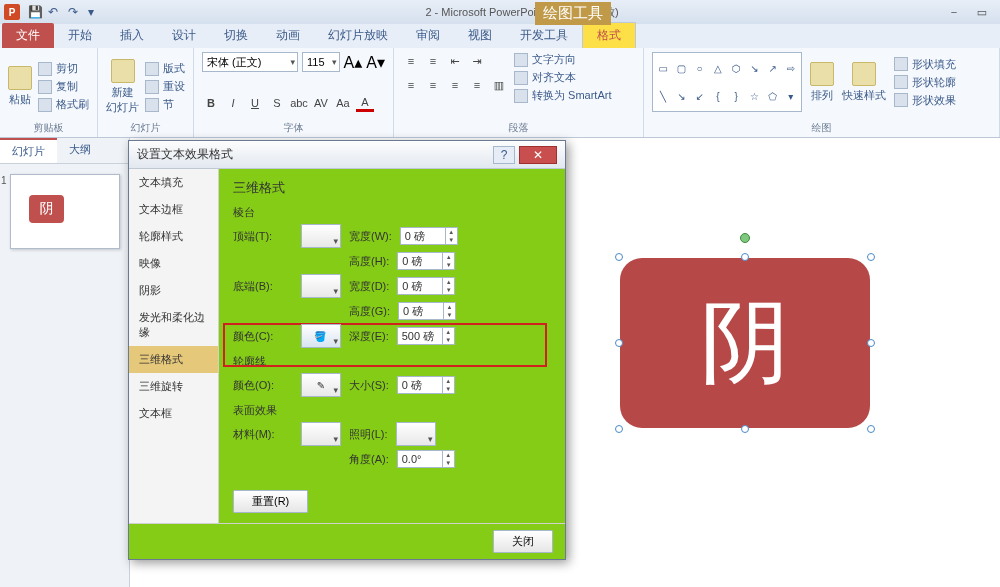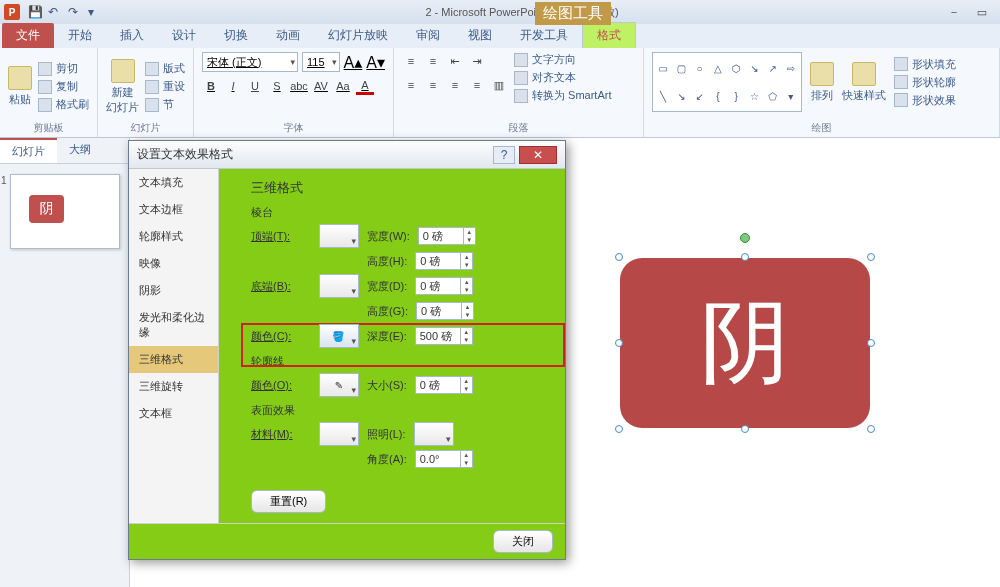--- a/index.html
+++ b/index.html
@@ -12,21 +12,21 @@
 .titlebar .qat span { width: 14px; height: 14px; display: inline-block; font-size: 12px; color: #3b5a8a; }
 .titlebar .title { flex: 1; text-align: center; color: #555; }
 .titlebar .contextual { background: #c19a49; color: #fff; padding: 2px 8px; font-size: 15px; position: absolute; left: 535px; top: 2px; }
 .titlebar .win-controls { display: flex; gap: 4px; margin-right: 6px; }
 .titlebar .win-controls span { width: 24px; height: 14px; display: flex; align-items: center; justify-content: center; font-size: 11px; color: #555; }
 
 
 .tabs { height: 24px; background: #e8eef7; display: flex; align-items: flex-end; font-size: 12px; padding-left: 2px; }
 .tab { padding: 4px 14px; color: #3b5a8a; cursor: pointer; }
 .tab.file { background: #c0504d; color: #fff; border-radius: 2px 2px 0 0; }
-.tab.active { background: #bef264; color: #c0504d; border-top: 1px solid #bcc8d8; border-left: 1px solid #bcc8d8; border-right: 1px solid #bcc8d8; }
+.tab.active { background: #fde047; color: #c0504d; border-top: 1px solid #bcc8d8; border-left: 1px solid #bcc8d8; border-right: 1px solid #bcc8d8; }
 
 
 .ribbon { height: 90px; background: #f5f8fc; border-bottom: 1px solid #bcc8d8; display: flex; }
 .group { border-right: 1px solid #d0dae8; padding: 4px 8px 2px 8px; display: flex; flex-direction: column; justify-content: space-between; }
 .group-label { font-size: 10px; color: #6a7a92; text-align: center; }
 .group-body { flex: 1; display: flex; align-items: center; gap: 6px; }
 .big-btn { display: flex; flex-direction: column; align-items: center; gap: 2px; font-size: 11px; color: #3b5a8a; }
 .big-btn .ico { width: 24px; height: 24px; background: #eadfa8; border: 1px solid #c8b86a; border-radius: 2px; }
 .small-btns { display: flex; flex-direction: column; gap: 3px; font-size: 11px; color: #3b5a8a; }
 .small-btns div { display: flex; align-items: center; gap: 4px; }
@@ -56,37 +56,37 @@
 .shape-main { position: absolute; left: 490px; top: 120px; width: 250px; height: 170px; background: #b74848; border-radius: 22px; display: flex; align-items: center; justify-content: center; color: #fff; font-size: 90px; font-family: serif; }
 .sel-handle { width: 8px; height: 8px; background: #fff; border: 1px solid #4a8ac9; border-radius: 50%; position: absolute; }
 .rot-handle { width: 10px; height: 10px; background: #7fc97f; border: 1px solid #3a8a3a; border-radius: 50%; position: absolute; left: 50%; top: -25px; transform: translateX(-50%); }
 
 
 .dialog { position: absolute; left: 128px; top: 140px; width: 438px; height: 420px; background: #84cc16; border: 1px solid #6a7a92; box-shadow: 3px 3px 10px rgba(0,0,0,0.4); font-size: 12px; }
 .dlg-title { height: 28px; background: linear-gradient(#fdfdfd, #e2e8f0); display: flex; align-items: center; padding: 0 8px; border-bottom: 1px solid #c0c8d4; }
 .dlg-title .t { flex: 1; color: #333; font-size: 12px; }
 .dlg-title .help { width: 22px; height: 18px; background: #e6edf6; border: 1px solid #a8b8cc; display: flex; align-items: center; justify-content: center; color: #3b5a8a; margin-right: 4px; }
 .dlg-title .close { width: 38px; height: 18px; background: #c94f4f; border: 1px solid #a03030; display: flex; align-items: center; justify-content: center; color: #fff; }
-.dlg-body { display: flex; height: calc(100% - 28px - 36px); gap: 18px; }
+.dlg-body { display: flex; height: calc(100% - 28px - 36px); }
 .dlg-nav { width: 90px; border-right: 1px solid #d0d0d0; background: #f4f4f4; }
 .dlg-nav div { padding: 6px 10px; font-size: 11px; color: #333; cursor: pointer; }
 .dlg-nav div.sel { background: #e6c87a; }
 .dlg-content { flex: 1; padding: 10px 14px; position: relative; }
 .dlg-content h3 { font-size: 13px; font-weight: normal; color: #333; margin-bottom: 8px; }
 .section-label { font-size: 11px; color: #333; margin: 6px 0 4px 0; }
 .row { display: flex; align-items: center; gap: 8px; margin-bottom: 4px; font-size: 11px; color: #333; }
-.row .lbl { width: 60px; text-decoration: underline; }
+.row .lbl { width: 60px; }
 .dropdown-btn { width: 40px; height: 24px; border: 1px solid #a8b8cc; background: linear-gradient(#fff,#e8e8e8); display: flex; align-items: center; justify-content: center; position: relative; }
 .dropdown-btn::after { content: "▾"; font-size: 9px; position: absolute; right: 2px; bottom: 1px; color: #555; }
 .spin { width: 58px; height: 18px; border: 1px solid #a8b8cc; background: #fff; font-size: 11px; padding: 0 12px 0 4px; position: relative; display: flex; align-items: center; }
 .spin .arrows { position: absolute; right: 0; top: 0; width: 12px; height: 100%; display: flex; flex-direction: column; }
 .spin .arrows span { flex: 1; font-size: 6px; display: flex; align-items: center; justify-content: center; border-left: 1px solid #a8b8cc; color: #555; }
 .highlight-box { position: absolute; border: 2px solid #d02020; }
 .dlg-footer { height: 36px; border-top: 1px solid #d0d0d0; display: flex; align-items: center; justify-content: flex-end; padding: 0 12px; }
-.btn { padding: 3px 18px; border: 1px solid #a8b8cc; background: linear-gradient(#fff,#e6e6e6); font-size: 11px; cursor: pointer; border-radius: 6px; }
+.btn { padding: 3px 18px; border: 1px solid #a8b8cc; background: linear-gradient(#fff,#e6e6e6); font-size: 11px; cursor: pointer; border-radius: 1px; }
 .reset-btn { position: absolute; left: 14px; bottom: 10px; }
 </style>
 </head>
 <body>
 
 <div class="titlebar">
   <span class="icon-p">P</span>
   <div class="qat">
     <span>💾</span>
     <span>↶</span>
@@ -159,21 +159,21 @@
         <div>
             <span class="mini-ico"></span>
             <span>节</span>
           </div>
       </div>
     </div>
     <div class="group-label">幻灯片</div>
   </div>
 
   <div class="group" style="width:200px;">
-    <div style="display:flex;flex-direction:column;gap:5px;text-decoration:underline;">
+    <div style="display:flex;flex-direction:column;gap:22px;">
       <div class="font-row">
         <div class="combo" style="width:110px;">宋体 (正文)</div>
         <div class="combo" style="width:40px;">115</div>
         <span class="b">A▴</span>
         <span class="b">A▾</span>
       </div>
       <div class="btn-row">
         <span class="b bold">B</span>
         <span class="b italic">I</span>
         <span class="b under">U</span>

